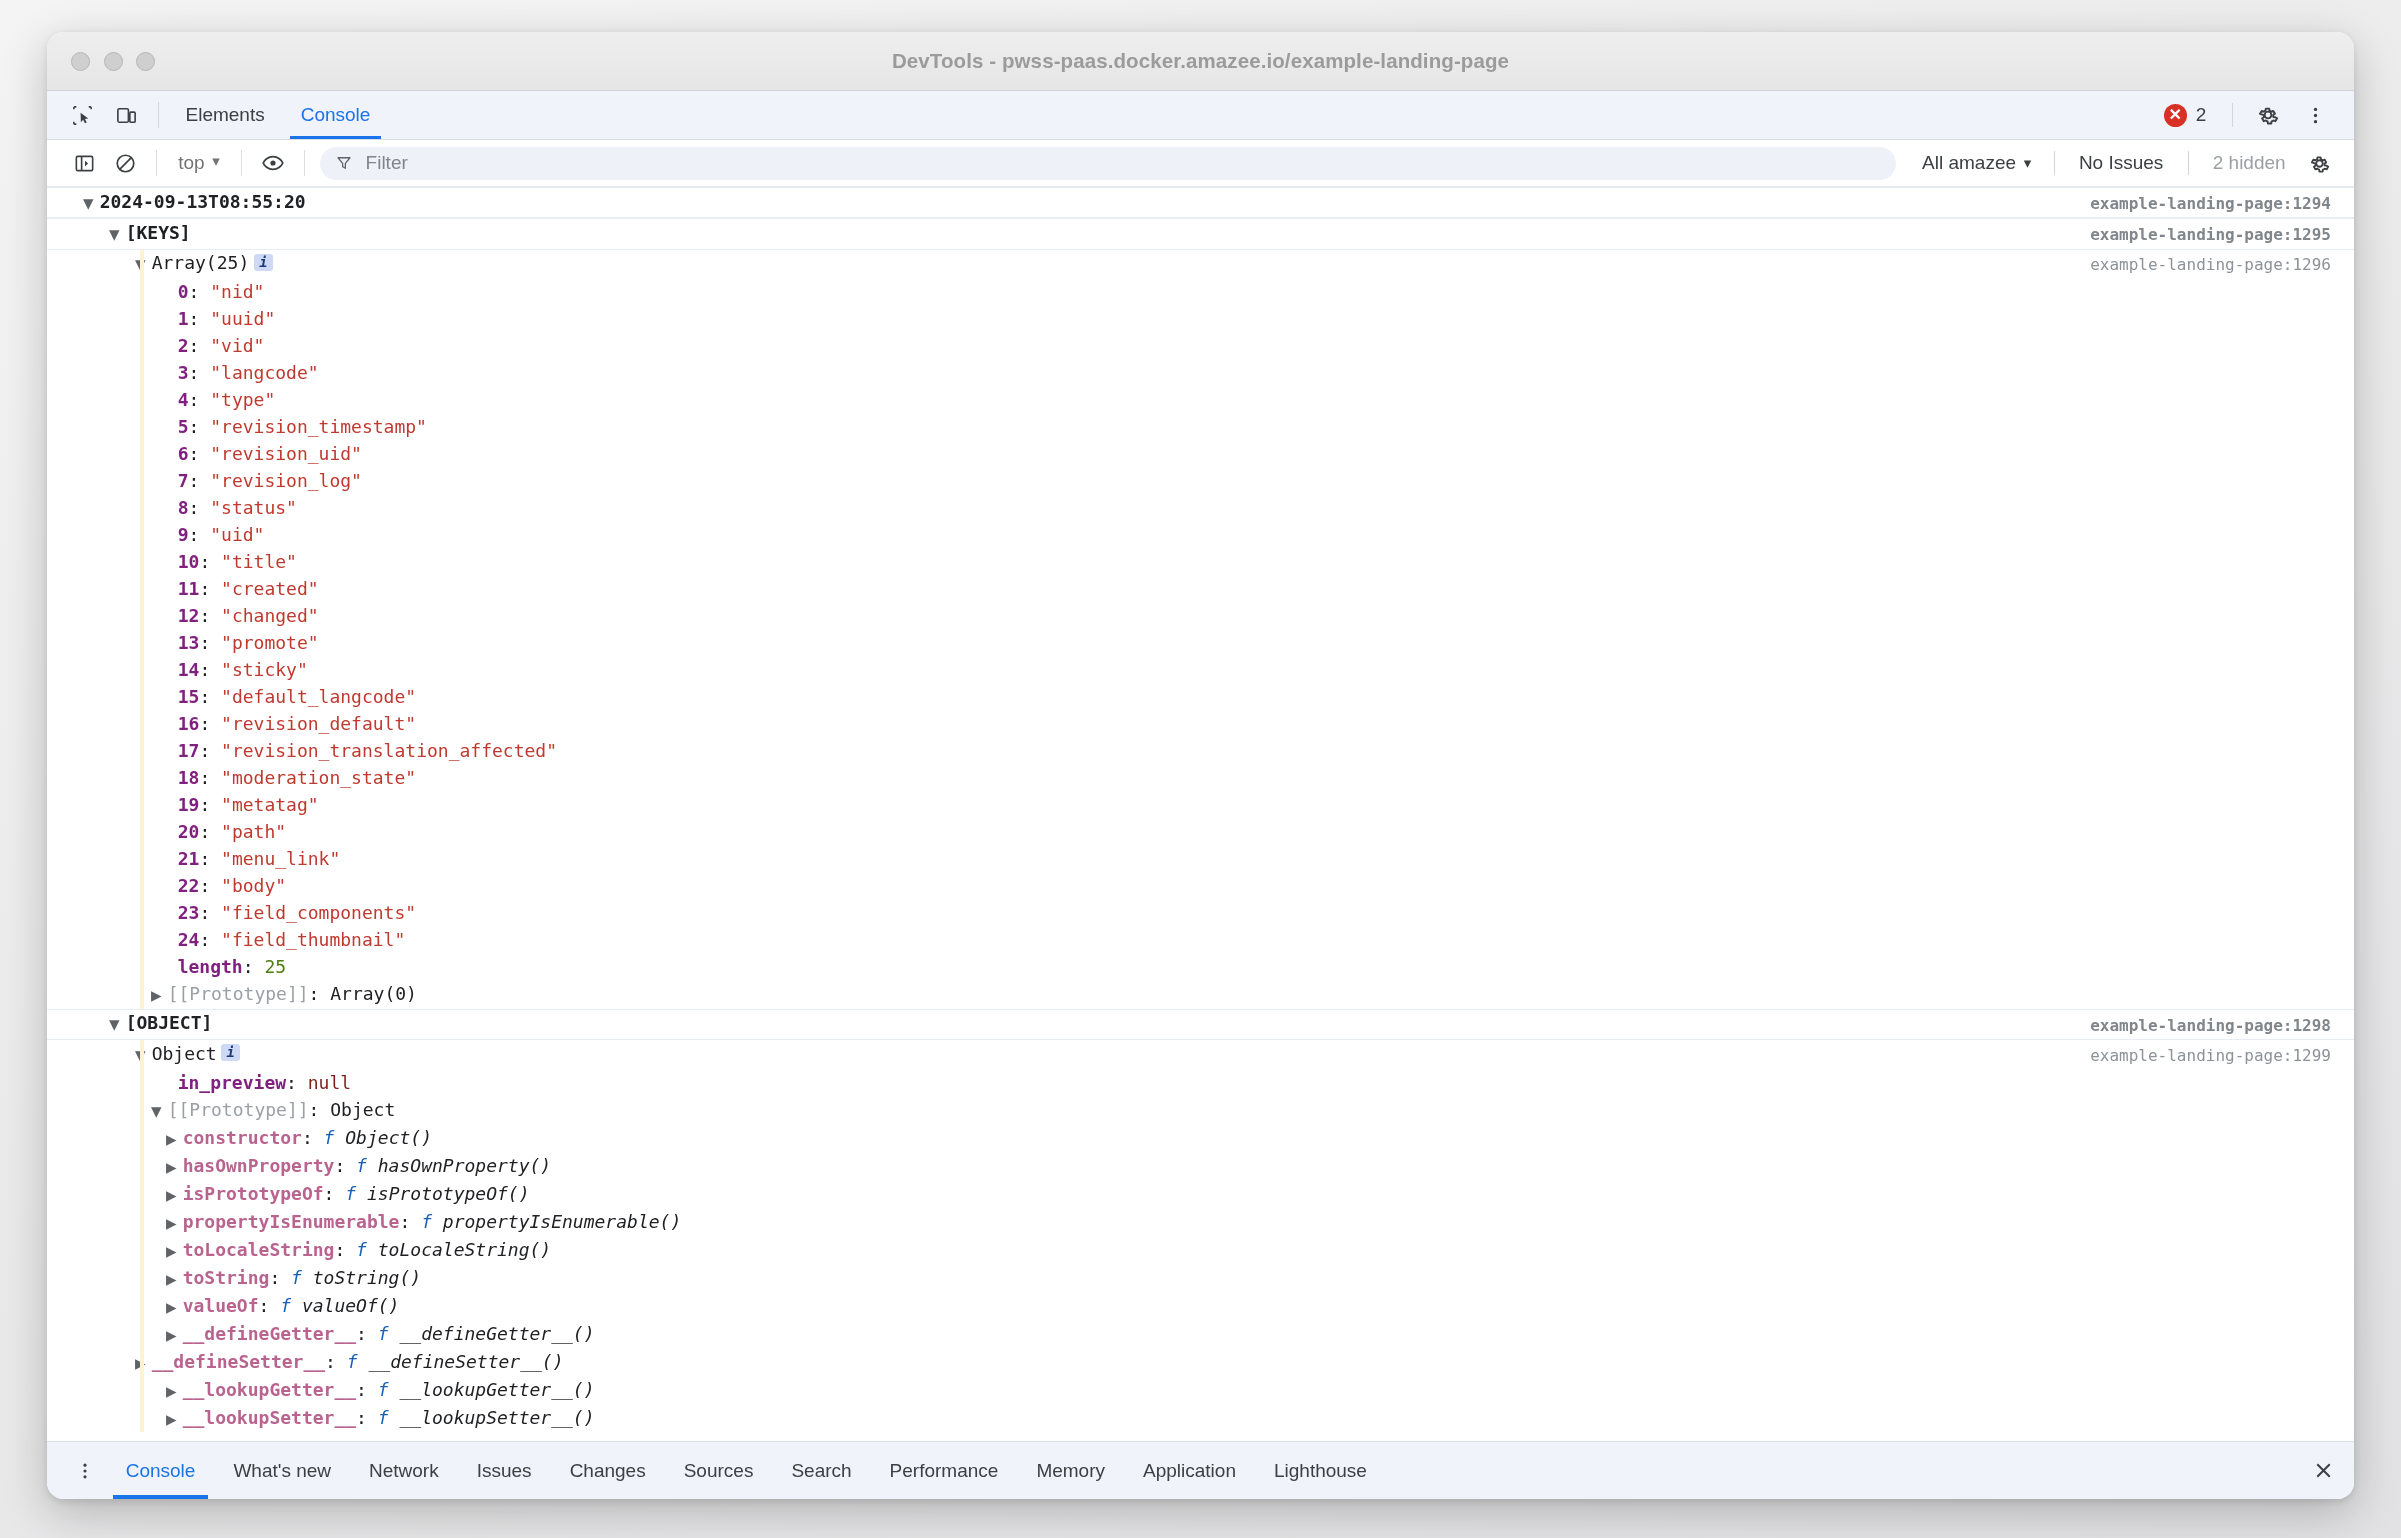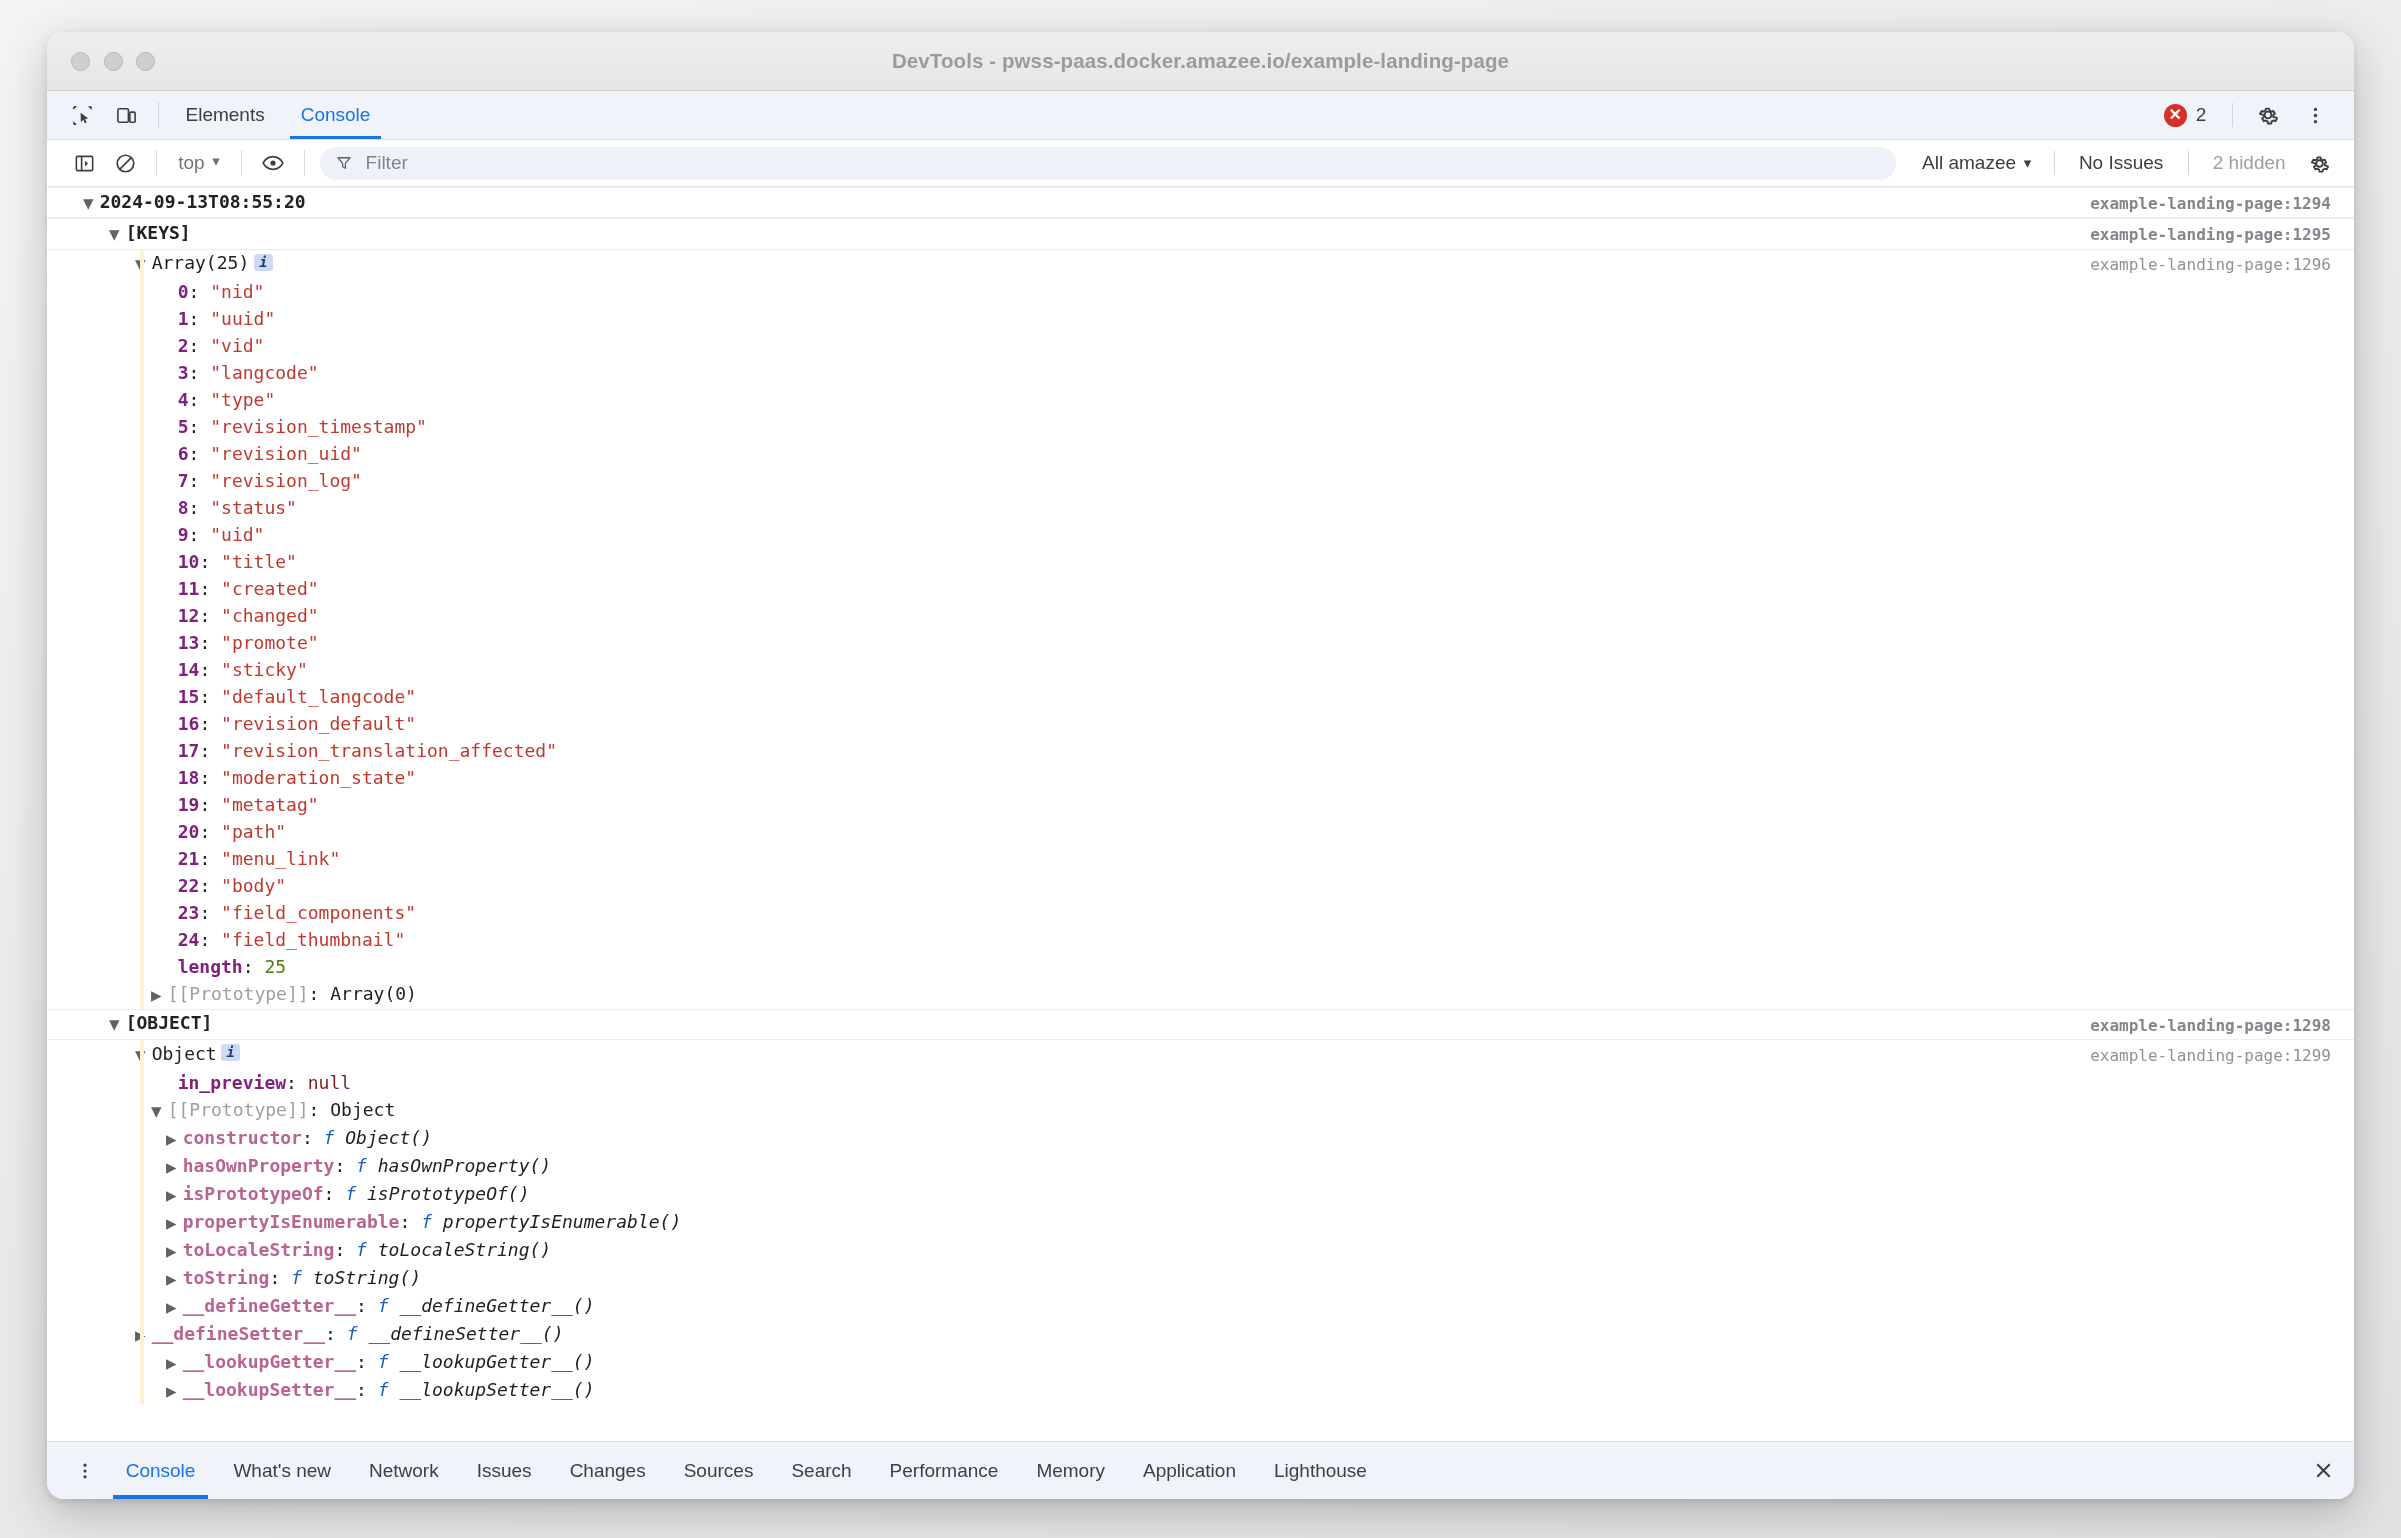--- a/index.html
+++ b/index.html
@@ -594,20 +594,25 @@
           <div class="msg-main" style="padding-left: 119px;"><span class="arrow">▶</span><span class="tok-pkey">toLocaleString</span><span class="tok-punct">: </span><span class="tok-f">f </span><span class="tok-fname">toLocaleString()</span></div>
           <a class="src-link"></a>
         </div>
         <div class="msg-row">
           <div class="ybar" style="left: 93px; top: 0px; bottom: 0px;"></div>
           <div class="msg-main" style="padding-left: 119px;"><span class="arrow">▶</span><span class="tok-pkey">toString</span><span class="tok-punct">: </span><span class="tok-f">f </span><span class="tok-fname">toString()</span></div>
           <a class="src-link"></a>
         </div>
         <div class="msg-row">
           <div class="ybar" style="left: 93px; top: 0px; bottom: 0px;"></div>
+          <div class="msg-main" style="padding-left: 119px;"><span class="arrow">▶</span><span class="tok-pkey">valueOf</span><span class="tok-punct">: </span><span class="tok-f">f </span><span class="tok-fname">valueOf()</span></div>
+          <a class="src-link"></a>
+        </div>
+        <div class="msg-row">
+          <div class="ybar" style="left: 93px; top: 0px; bottom: 0px;"></div>
           <div class="msg-main" style="padding-left: 119px;"><span class="arrow">▶</span><span class="tok-pkey">__defineGetter__</span><span class="tok-punct">: </span><span class="tok-f">f </span><span class="tok-fname">__defineGetter__()</span></div>
           <a class="src-link"></a>
         </div>
         <div class="msg-row">
           <div class="ybar" style="left: 93px; top: 0px; bottom: 0px;"></div>
           <div class="msg-main" style="padding-left: 88px;"><span class="arrow">▶</span><span class="tok-pkey">__defineSetter__</span><span class="tok-punct">: </span><span class="tok-f">f </span><span class="tok-fname">__defineSetter__()</span></div>
           <a class="src-link"></a>
         </div>
         <div class="msg-row">
           <div class="ybar" style="left: 93px; top: 0px; bottom: 0px;"></div>

